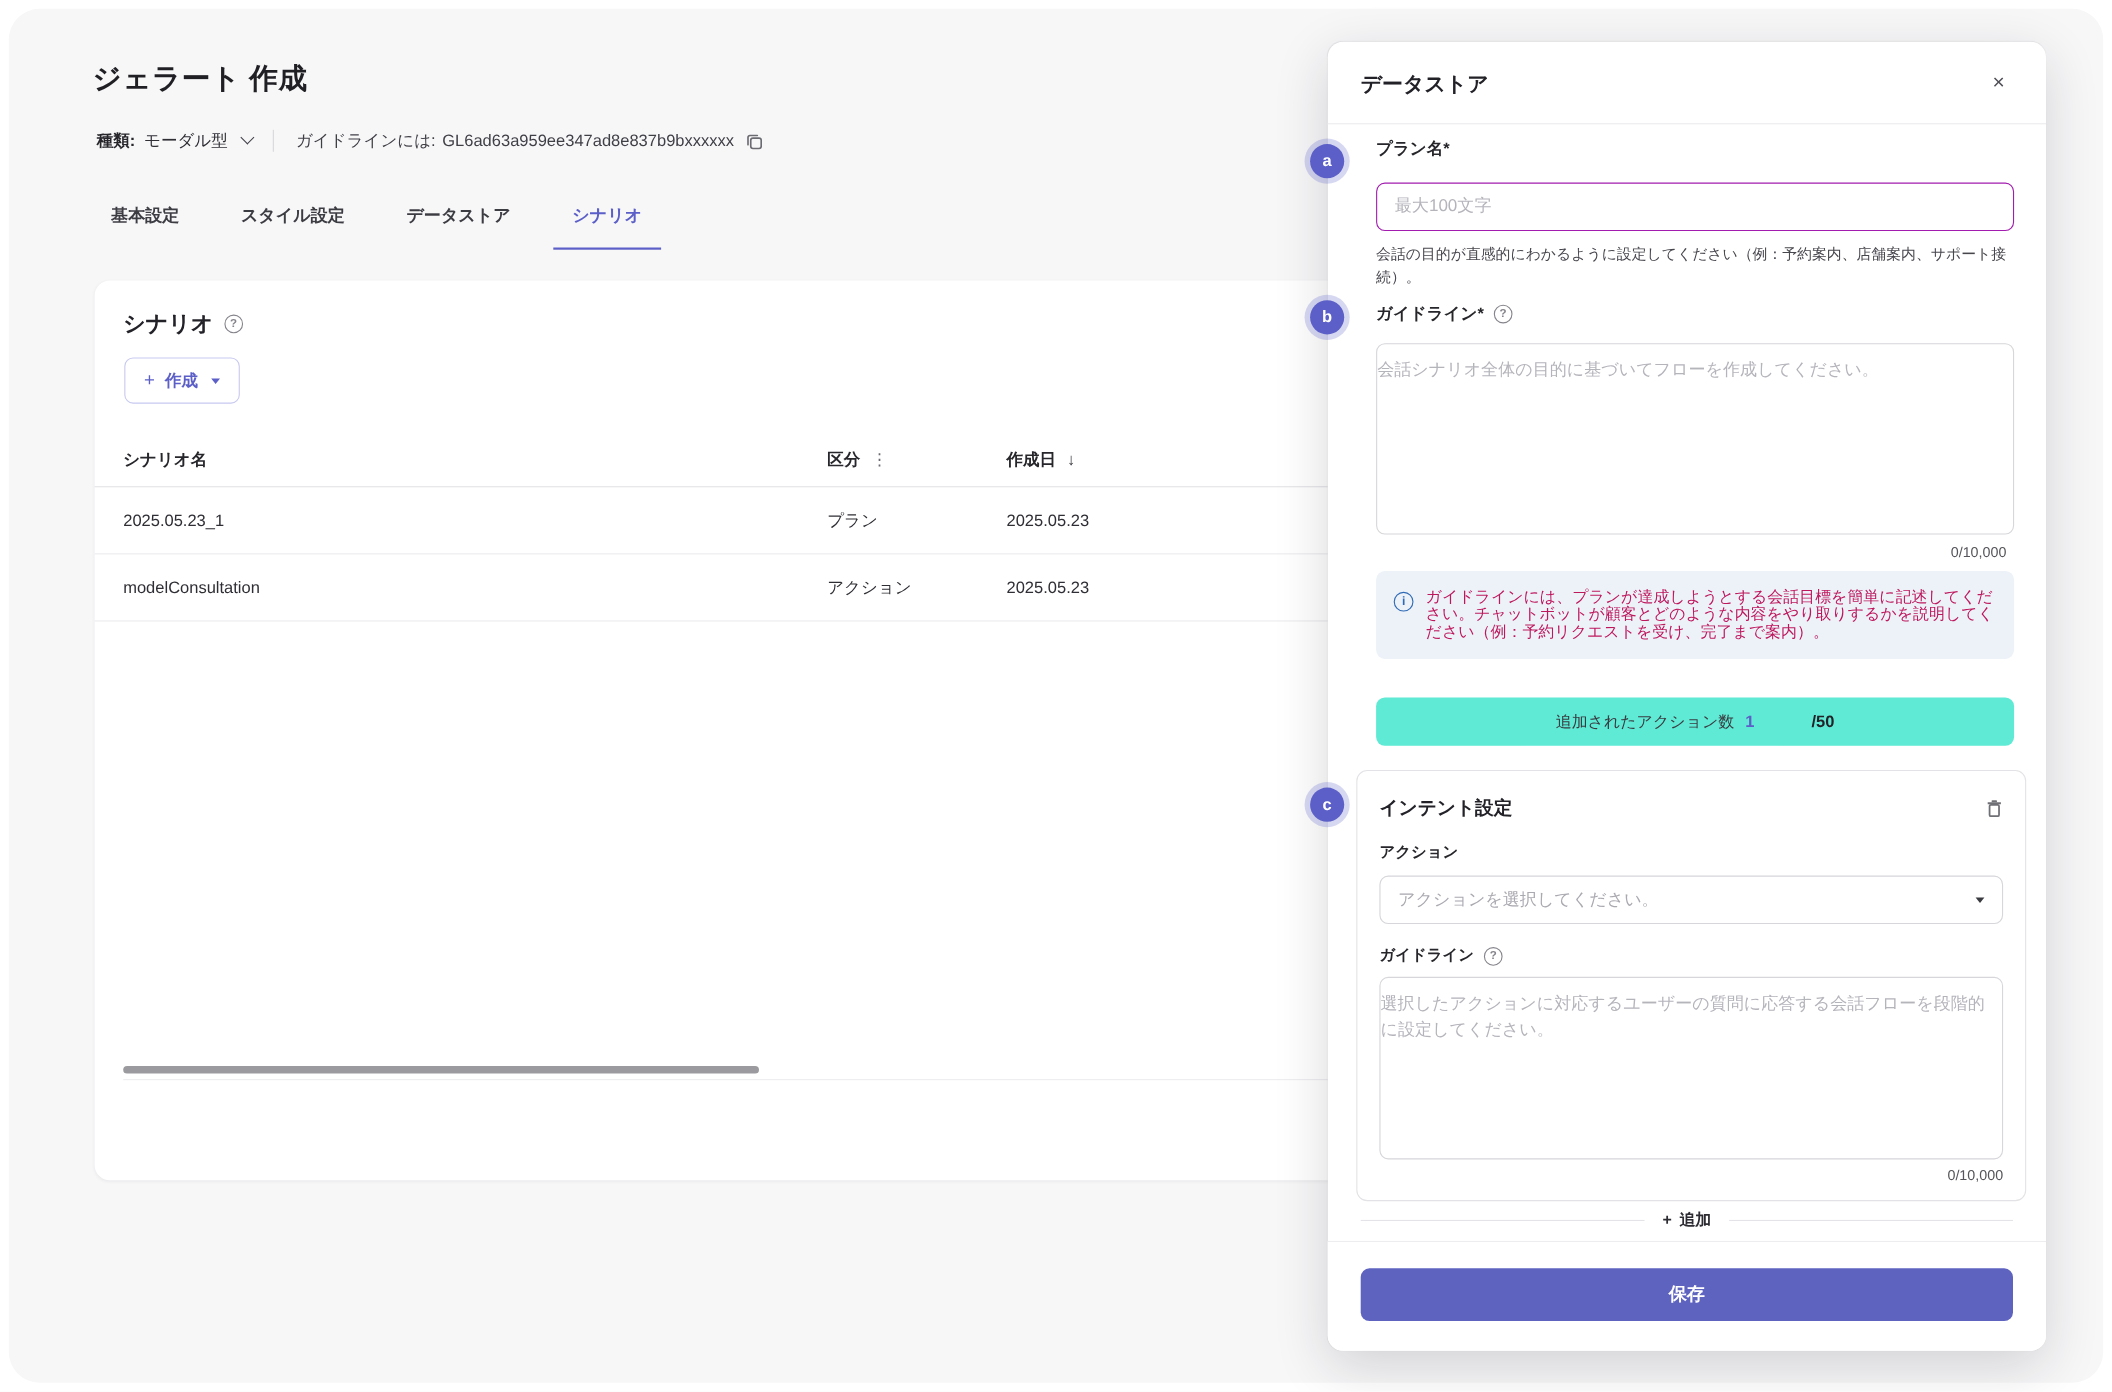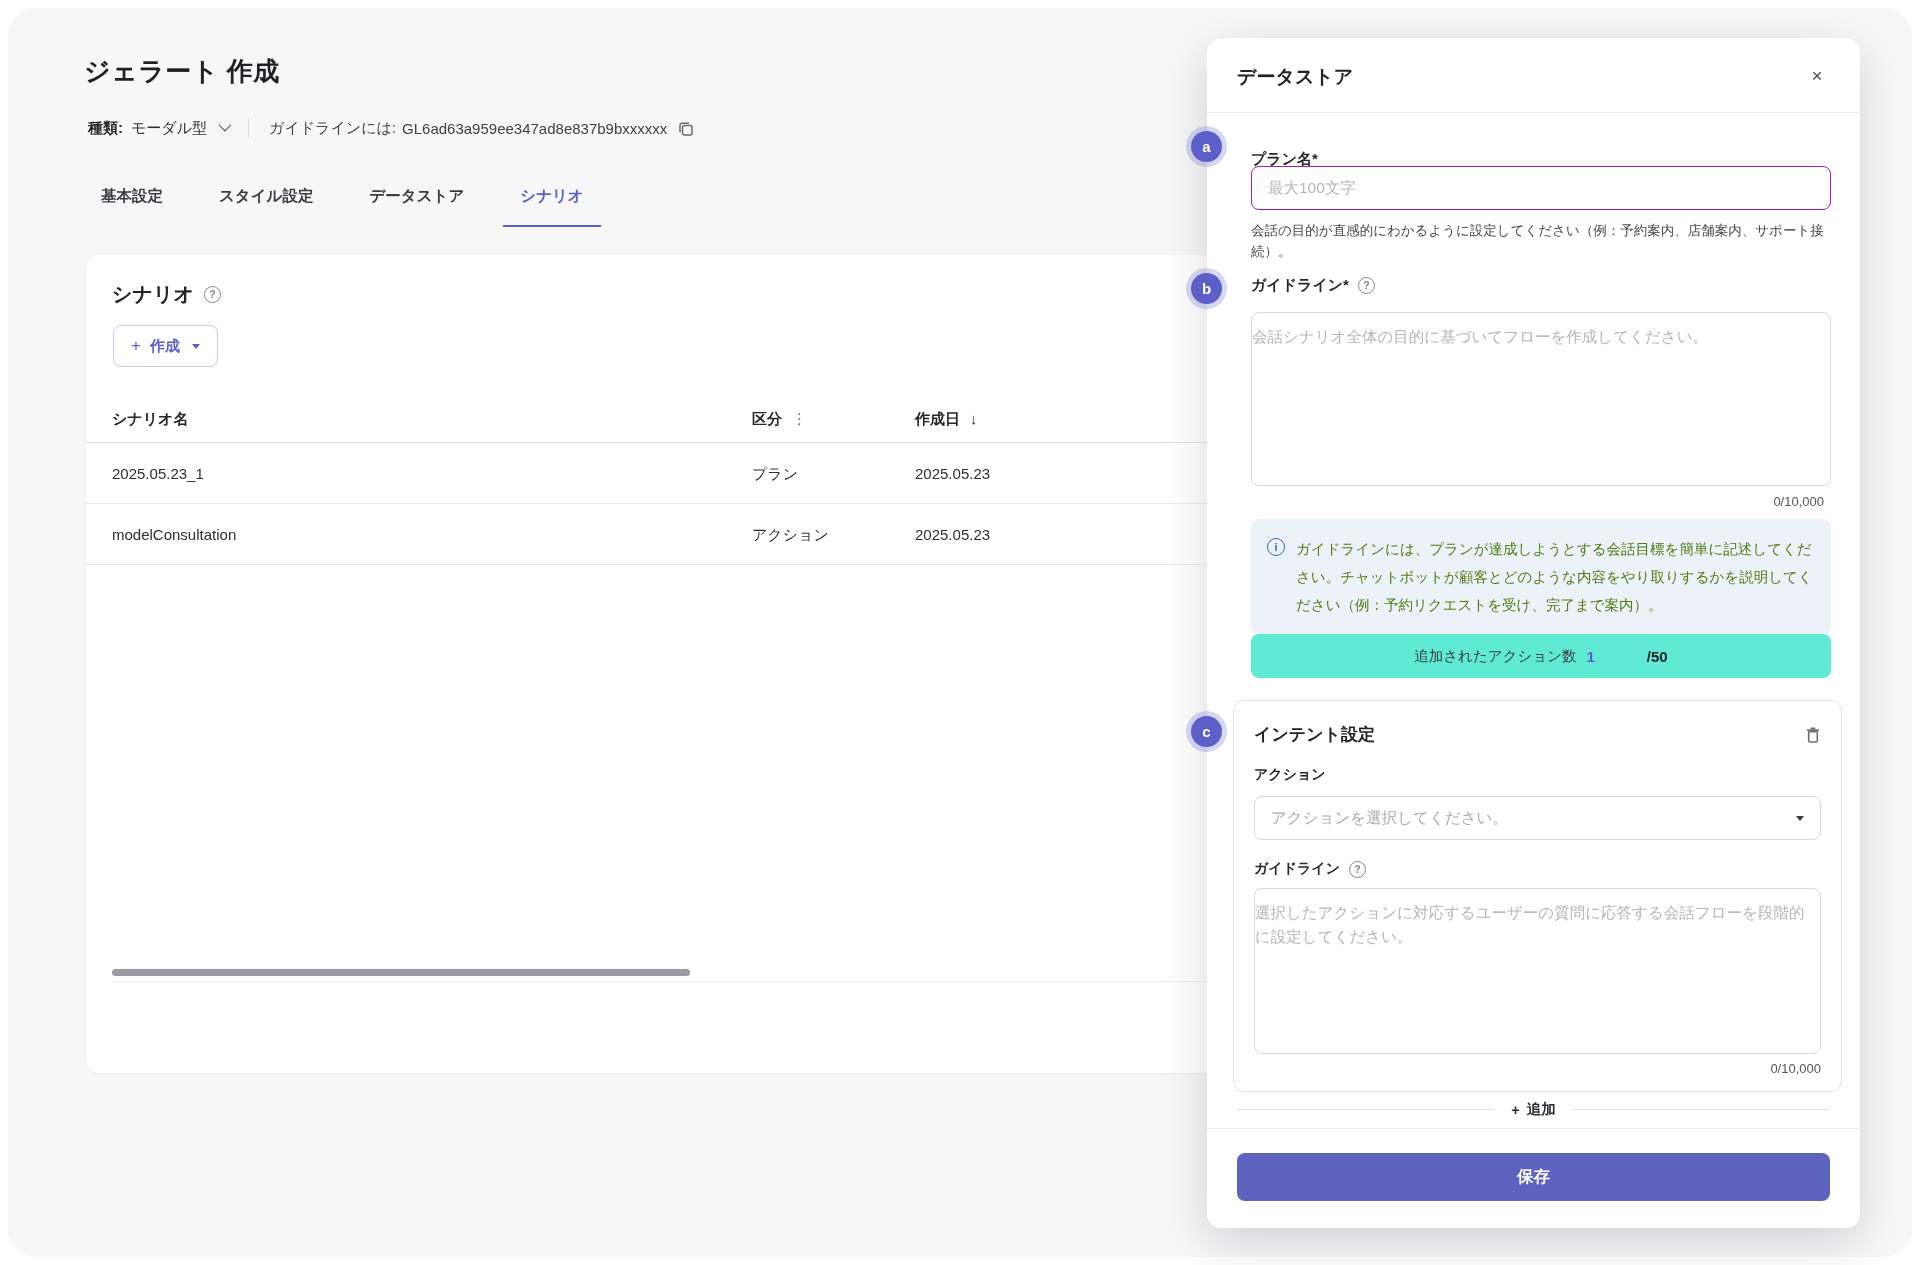--- a/index.html
+++ b/index.html
@@ -45,35 +45,35 @@
   
   .panel { position:absolute; left:1207px; top:38px; width:653px; height:1190px; background:#fff; border-radius:14px; box-shadow:0 14px 48px rgba(25,25,40,.16), 0 0 1px rgba(0,0,0,.08); }
   .panel-header { position:absolute; left:0; right:0; top:0; height:75px; border-bottom:1px solid #ececef; }
   .panel-title { position:absolute; left:30px; top:26px; font-size:19px; font-weight:bold; color:#212127; }
   .close-btn { position:absolute; right:30px; top:25px; width:26px; height:26px; font-size:19px; color:#4f4f56; display:flex; align-items:center; justify-content:center; cursor:pointer; }
 
   .badge { position:absolute; left:-16px; width:31px; height:31px; border-radius:50%; background:#5b5fc7; box-shadow:0 0 0 5px rgba(91,95,199,.25); color:#fff; font-size:15px; font-weight:bold; display:flex; align-items:center; justify-content:center; }
   .b-a { top:93px; } .b-b { top:235px; } .b-c { top:678px; }
 
   .flabel { position:absolute; left:44px; font-size:15px; font-weight:bold; color:#26262b; display:flex; align-items:center; gap:9px; }
-  .l-a { top:112px; } .l-b { top:238px; }
+  .l-a { top:88px; } .l-b { top:238px; }
 
   .tinput { position:absolute; left:44px; width:580px; height:44px; border:1px solid #a21caf; border-radius:8px; padding:0 16px; font-size:15.5px; font-family:inherit; color:#2b2b31; background:#fff; }
   .tinput::placeholder, textarea::placeholder { color:#b4b4bb; opacity:1; }
   .i-plan { top:128px; }
   .helper { position:absolute; left:44px; top:182px; width:588px; font-size:13.5px; line-height:21px; color:#46464d; }
 
   textarea { border:1px solid #d6d6db; border-radius:8px; padding:12px 0; font-size:15.5px; font-family:inherit; color:#2b2b31; resize:none; line-height:24px; background:#fff; }
   .ta-guideline { position:absolute; left:44px; top:274px; width:580px; height:174px; }
   .counter { font-size:13px; color:#55555b; }
   .c-guideline { position:absolute; right:36px; top:456px; }
 
   .infobox { position:absolute; left:44px; top:481px; width:580px; background:#edf2f9; border-radius:8px; padding:16px 18px 16px 16px; display:flex; gap:11px; }
   .info-ic { flex:0 0 auto; width:18px; height:18px; border:1.5px solid #2f6ab5; border-radius:50%; color:#2f6ab5; font-size:11px; font-weight:bold; font-style:normal; display:flex; align-items:center; justify-content:center; margin-top:3px; }
-  .info-text { font-size:14.5px; line-height:28px; color:#4d7c0f; }
+  .info-text { font-size:14.5px; line-height:16px; color:#be185d; }
 
   .countbar { position:absolute; left:44px; top:596px; width:580px; height:44px; background:#5eead4; border-radius:8px; display:flex; align-items:center; justify-content:center; gap:4px; font-size:14.5px; color:#3a3a40; }
   .countbar .cur { color:#5b5fc7; font-weight:bold; margin-left:6px; font-size:15px; }
   .countbar .max { color:#222228; font-weight:bold; font-size:15px;margin-left:48px; }
 
   .intent-card { position:absolute; left:26px; top:662px; width:609px; height:392px; border:1px solid #e3e3e7; border-radius:10px; padding:22px 20px; }
   .intent-head { display:flex; align-items:center; justify-content:space-between; }
   .intent-title { font-size:17px; font-weight:bold; color:#222228; }
   .trash-btn { cursor:pointer; display:flex; }
   .sublabel { margin-top:20px; font-size:14px; font-weight:bold; color:#26262b; display:flex; align-items:center; gap:9px; }

